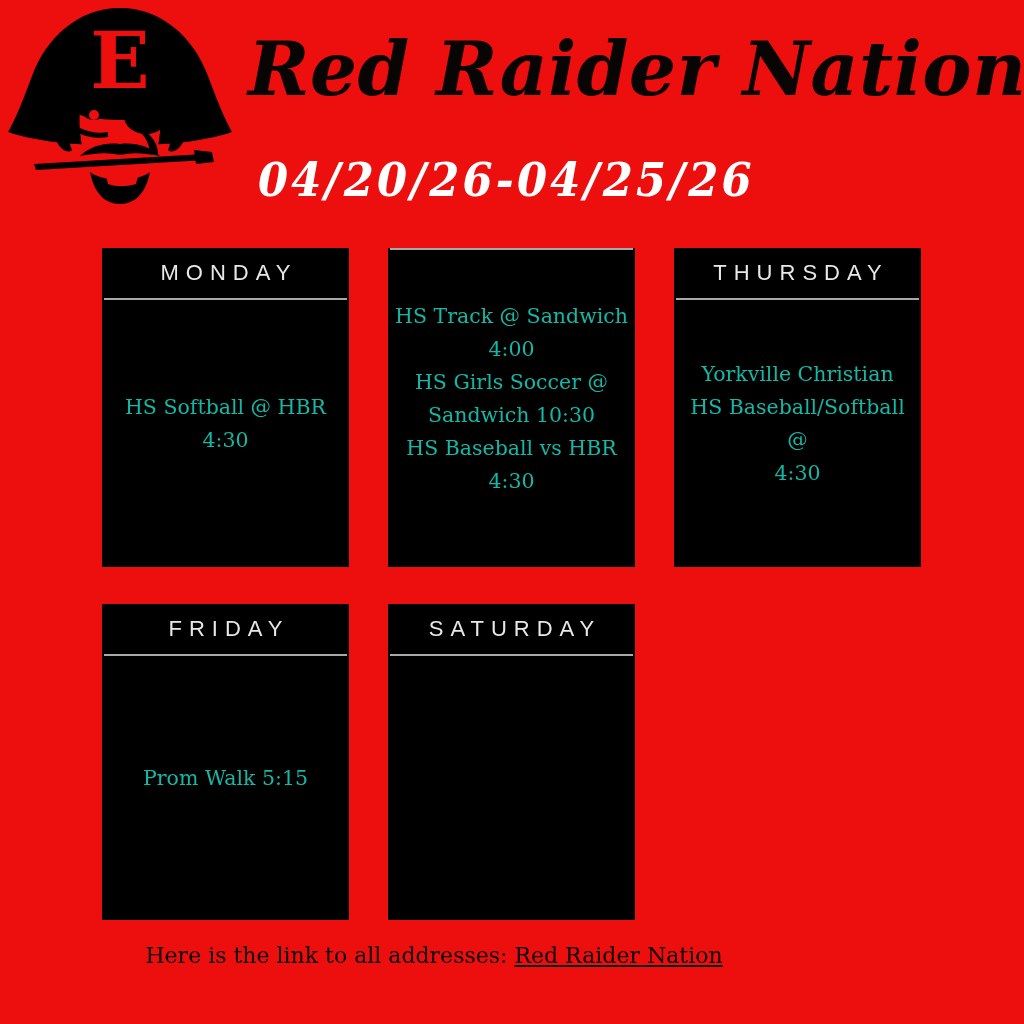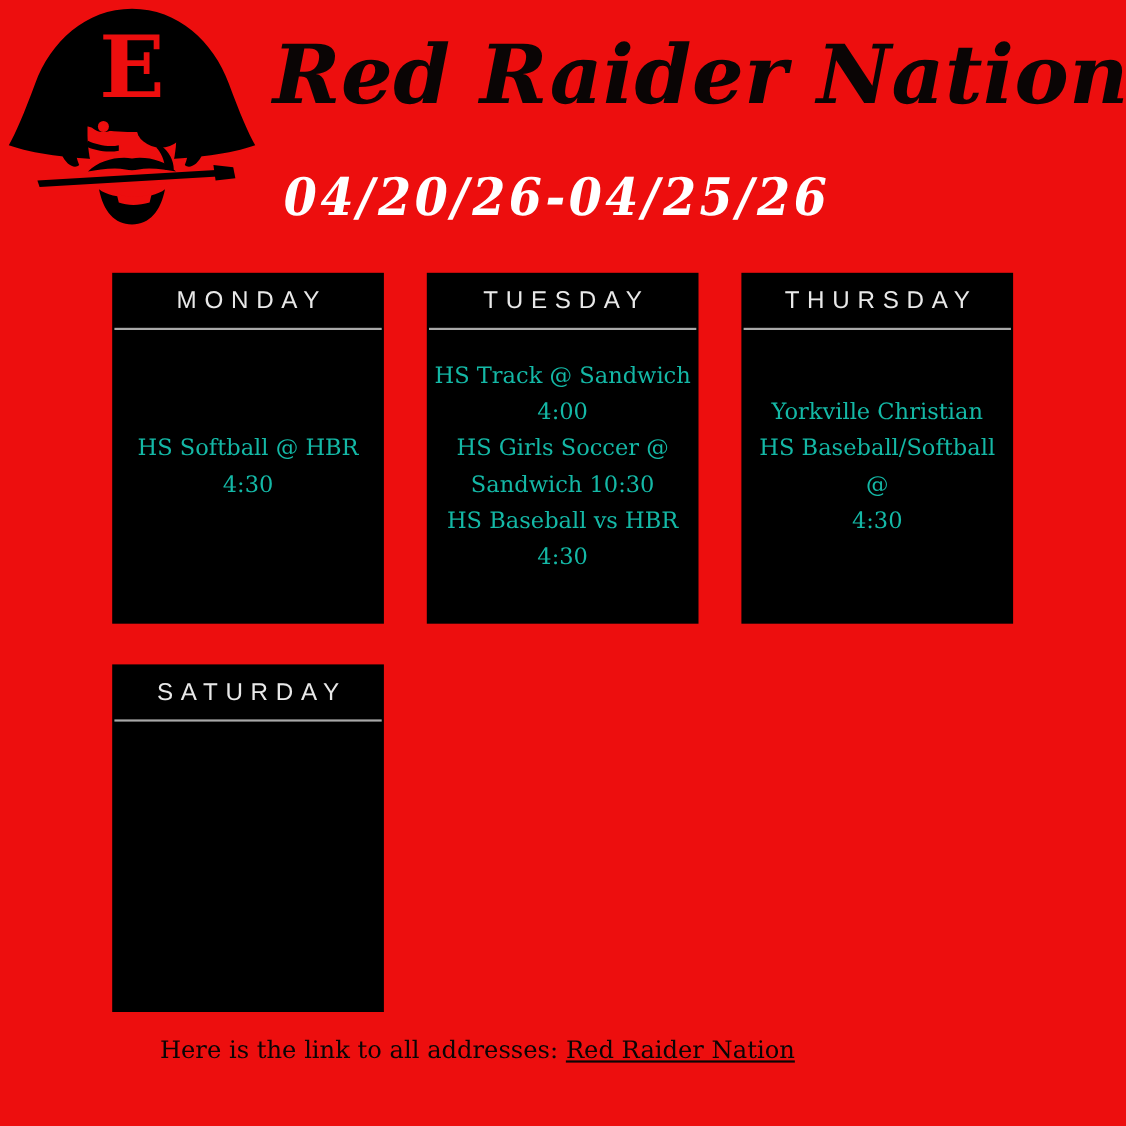--- a/index.html
+++ b/index.html
@@ -209,21 +209,20 @@
     <div class="day-divider"></div>
     <div class="day-body">
       <div class="events">
         <span class="event-line">HS Softball @ HBR</span>
         <span class="event-line">4:30</span>
       </div>
     </div>
   </div>
 
   <div class="day-card">
-    <div class="day-header">TUESDAY</div>
     <div class="day-divider"></div>
     <div class="day-body">
       <div class="events">
         <span class="event-line">HS Track @ Sandwich</span>
         <span class="event-line">4:00</span>
         <span class="event-line">HS Girls Soccer @</span>
         <span class="event-line">Sandwich 10:30</span>
         <span class="event-line">HS Baseball vs HBR</span>
         <span class="event-line">4:30</span>
       </div>
@@ -236,20 +235,29 @@
     <div class="day-divider"></div>
     <div class="day-body">
       <div class="events">
         <span class="event-line">Yorkville Christian</span>
         <span class="event-line">HS Baseball/Softball @</span>
         <span class="event-line">4:30</span>
       </div>
     </div>
   </div>
 
+  <div class="day-card">
+    <div class="day-header">FRIDAY</div>
+    <div class="day-divider"></div>
+    <div class="day-body">
+      <div class="events">
+        <span class="event-line">Prom Walk 5:15</span>
+      </div>
+    </div>
+  </div>
 
   <div class="day-card">
     <div class="day-header">SATURDAY</div>
     <div class="day-divider"></div>
     <div class="day-body">
       <div class="events"></div>
     </div>
   </div>
 
 </div>

